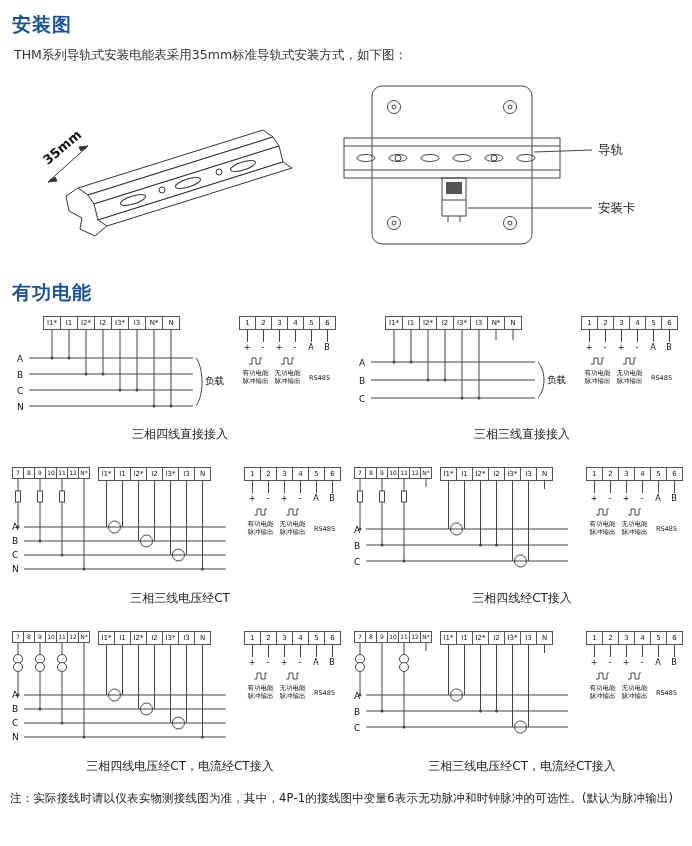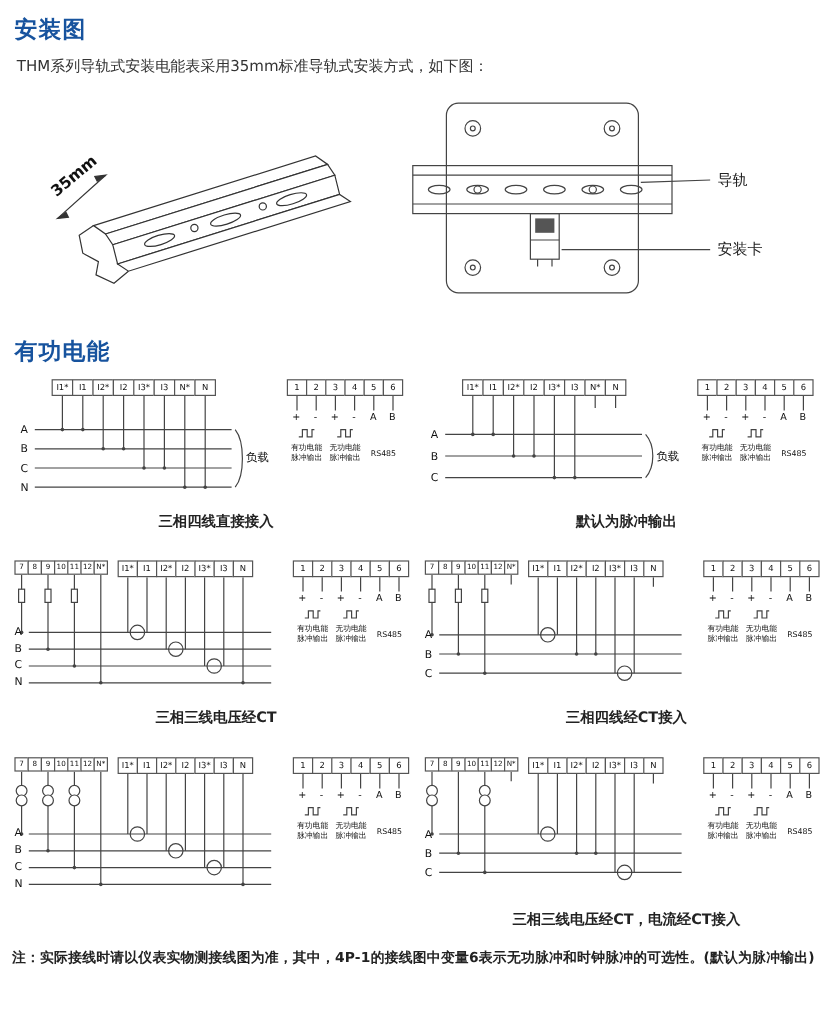--- a/index.html
+++ b/index.html
@@ -28,21 +28,21 @@
     position:absolute; left:256px; font-size:12.5px; color:#222; white-space:nowrap;
   }
 
   
   .wgrid {
     display:grid; grid-template-columns:1fr 1fr;
     column-gap:2px; row-gap:24px; margin-top:10px;
   }
   .dcell { display:flex; flex-direction:column; align-items:center; }
   .dunit { display:flex; align-items:flex-start; gap:4px; }
-  .dcap  { margin-top:5px; font-size:12px; color:#222; text-align:center;font-weight:bold; }
+  .dcap  { margin-top:5px; font-size:12px; color:#222; text-align:center; }
 
   .meter { position:relative; }
   .comm  { position:relative; width:114px; height:92px; }
   .lay   { position:absolute; left:0; top:0; }
 
   .tstrip { position:absolute; display:flex; z-index:2; }
   .tcell {
     flex:none; width:18px; height:14px; border:1px solid #555; margin-left:-1px;
     font-size:7px; line-height:12px; text-align:center; background:#fff; color:#111;
   }
@@ -56,21 +56,21 @@
   .load { position:absolute; font-size:9.5px; color:#111; white-space:nowrap; z-index:2; }
 
   .polrow { position:absolute; left:8px; top:27px; display:flex; z-index:2; }
   .polrow span { flex:none; width:16px; text-align:center; font-size:8px; color:#111; }
   .pulse { position:absolute; z-index:2; }
   .clbl {
     position:absolute; font-size:6.5px; line-height:1.3; text-align:center;
     white-space:pre-line; color:#111; z-index:2;
   }
 
-  .note { margin-top:16px; font-size:11.5px; color:#222; letter-spacing:0.2px;font-weight:bold; }
+  .note { margin-top:16px; font-size:11.5px; color:#222; letter-spacing:0.2px; }
 </style>
 </head>
 <body>
 
 <div class="page">
 
   <section>
     <h2 class="sec-heading">安装图</h2>
     <p class="intro">THM系列导轨式安装电能表采用35mm标准导轨式安装方式，如下图：</p>
 
@@ -281,21 +281,21 @@
             <svg class="pulse" style="left:49px;top:40px" width="15" height="10">
               <path d="M1 8 h3 v-6 h4 v6 h4 v-6 h2" stroke="#444" fill="none"></path>
               </svg>
             <span class="clbl" style="left:2px;top:53px;width:45px">有功电能
 脉冲输出</span>
             <span class="clbl" style="left:34px;top:53px;width:45px">无功电能
 脉冲输出</span>
             <span class="clbl" style="left:66px;top:58px;width:45px">RS485</span>
           </div>
         </div>
-        <div class="dcap">默认为脉冲输出</div>
+        <div class="dcap">三相三线直接接入</div>
       </div>
 
       <div class="dcell">
         <div class="dunit">
           <div class="meter" style="width:222px;height:118px">
             <svg class="lay" width="222" height="118">
               <g stroke="#444" fill="none" stroke-width="1">
                 <path d="M14 60 H216 M14 74 H216 M14 88 H216 M14 102 H216"></path>
                 <path d="M8 12 V60 M30 12 V74 M52 12 V88 M74 12 V102"></path>
                 <rect x="5.5" y="24" width="5" height="11" fill="#fff"></rect>
@@ -537,20 +537,21 @@
             <svg class="pulse" style="left:49px;top:40px" width="15" height="10">
               <path d="M1 8 h3 v-6 h4 v6 h4 v-6 h2" stroke="#444" fill="none"></path>
               </svg>
             <span class="clbl" style="left:2px;top:53px;width:45px">有功电能
 脉冲输出</span>
             <span class="clbl" style="left:34px;top:53px;width:45px">无功电能
 脉冲输出</span>
             <span class="clbl" style="left:66px;top:58px;width:45px">RS485</span>
           </div>
         </div>
+        <div class="dcap">三相四线电压经CT，电流经CT接入</div>
       </div>
 
       <div class="dcell">
         <div class="dunit">
           <div class="meter" style="width:222px;height:122px">
             <svg class="lay" width="222" height="122">
               <g stroke="#444" fill="none" stroke-width="1">
                 <path d="M14 64 H216 M14 80 H216 M14 96 H216"></path>
                 <path d="M8 12 V64 M30 12 V80 M52 12 V96 M74 12 V20"></path>
                 <circle cx="8" cy="28" r="4.5" fill="#fff"></circle>

